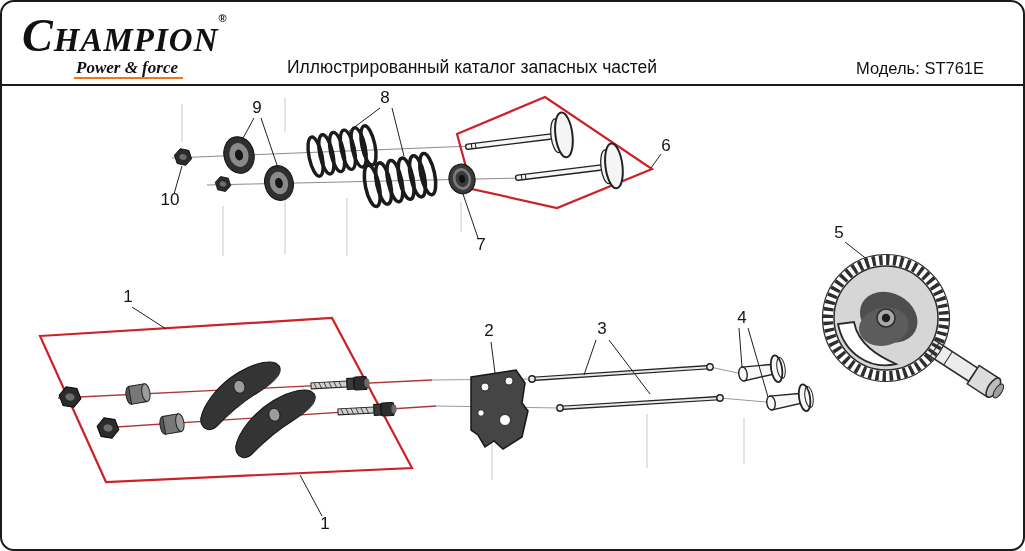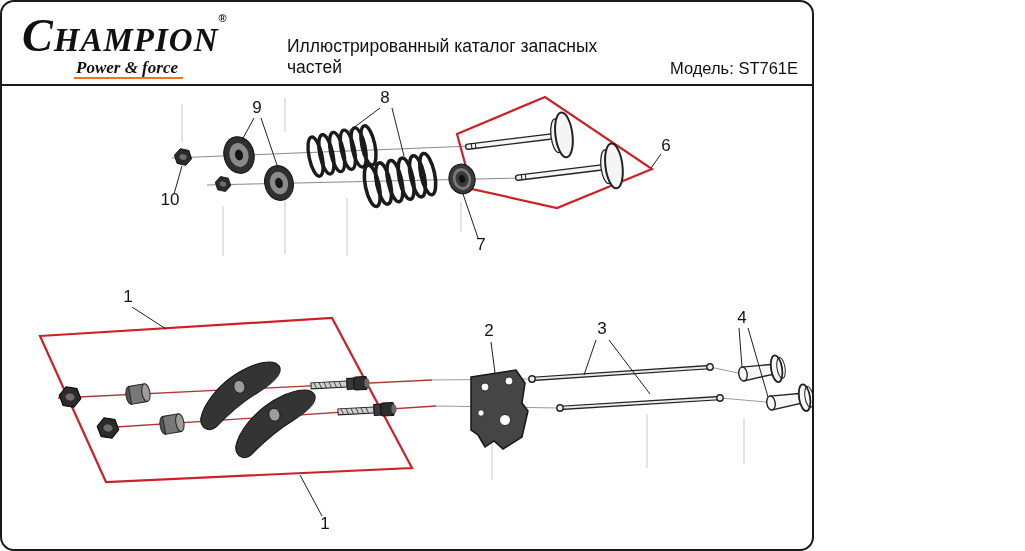--- a/index.html
+++ b/index.html
@@ -3,21 +3,21 @@
 <meta charset="utf-8">
 <style>
   * { margin:0; padding:0; box-sizing:border-box; }
   html,body { background:#ffffff; }
   body {
     width:1025px; height:551px;
     font-family:"Liberation Sans", sans-serif;
     color:#111;
   }
   .page {
-    width:814px; height:551px;
+    width:1025px; height:551px;
     border:2px solid #1a1a1a;
     border-radius:14px;
     background:#fff;
     overflow:hidden;
   }
   .header {
     height:84px;
     display:flex;
     align-items:flex-end;
     padding:0 14px 4px 20px;
@@ -36,21 +36,21 @@
   .tagline {
     font-family:"Liberation Serif", serif;
     font-style:italic; font-weight:700;
     font-size:17px;
     display:inline-block;
     margin-left:52px;
     border-bottom:2px solid #f97316;
     padding:0 5px 1px 2px;
   }
   .title { flex:1; text-align:left; font-size:17.5px; padding-bottom:2px; }
-  .model { width:178px; text-align:right; font-size:16.5px; padding-bottom:2px; }
+  .model { width:178px; text-align:center; font-size:16.5px; padding-bottom:2px; }
   .diagram { display:block; }
 </style>
 </head>
 <body>
 
 <div class="page">
 
   <header class="header">
     <div class="logo">
       <div class="brand-line">

